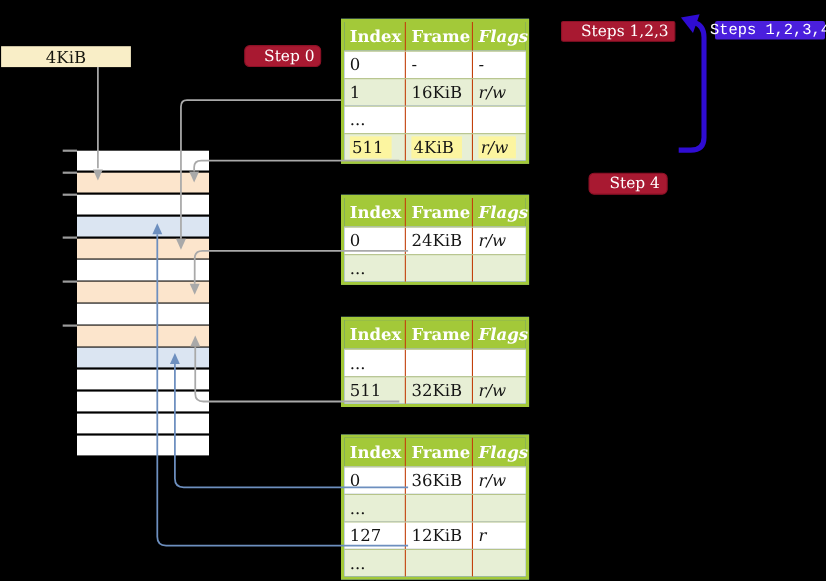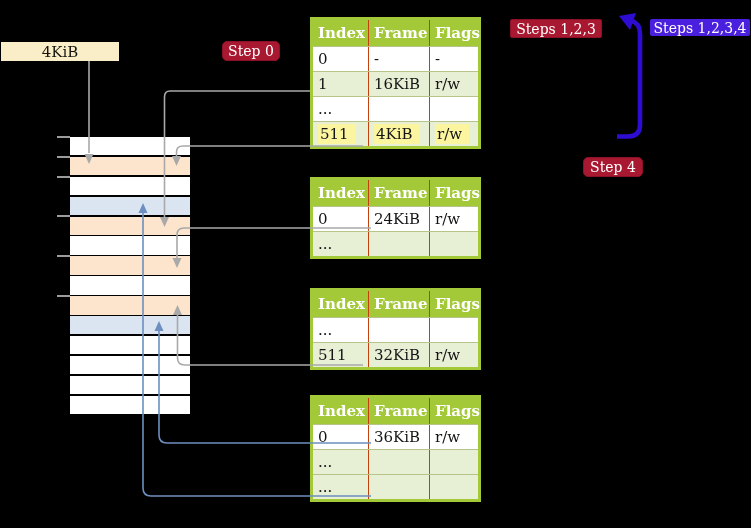--- a/index.html
+++ b/index.html
@@ -7,47 +7,47 @@
           font-family:"DejaVu Serif", serif;}
 
   
   .callout{position:absolute;left:1px;top:42px;width:118px;height:19px;
            background:var(--callout-bg);color:#15150d;font-size:15px;
            display:flex;align-items:center;justify-content:center;}
 
   
   .badge{position:absolute;display:flex;align-items:center;justify-content:center;
          color:#fff;font-size:14px;white-space:nowrap;}
-  .badge.red{background:var(--badge-red);border:1px solid #8c1126;}
+  .badge.red{background:var(--badge-red);border:1px solid #8c1126;padding-left:12px;}
   .badge.round{border-radius:5px;margin-left:31px;}
   .badge.sq{border-radius:2px;}
   .badge.blue{background:var(--badge-blue);border-radius:2px;}
   #badge-step0 {left:191px;top:41px;width:56px;height:18px;}
   #badge-steps123 {left:510px;top:19px;width:90px;height:17px;}
-  #badge-steps1234{left:650px;top:19px;width:100px;height:17px;}
-  #badge-step4 {left:552px;top:157px;width:58px;height:18px;text-align:right;}
+  #badge-steps1234{left:650px;top:19px;width:100px;height:17px;font-family:Liberation Mono, monospace;}
+  #badge-step4 {left:504px;top:157px;width:58px;height:18px;text-align:right;}
 
   
   #memory-stack{position:absolute;left:70px;top:137px;width:120px;height:277px;
                 display:flex;flex-direction:column;gap:1.5px;background:#000;}
   .mrow{flex:1;}
   .mrow.white{background:var(--memory-white);}
   .mrow.peach{background:var(--memory-peach);}
   .mrow.blue {background:var(--memory-blue);}
   .tick{position:absolute;left:57px;width:13px;height:2px;background:var(--tick-gray);}
 
   
   .ptable{position:absolute;left:310px;width:165px;border:3px solid var(--table-header-green);
           background:#1d4ed8;font-size:15px;color:#141414;}
   .thead{display:flex;height:26px;background:var(--table-header-green);
          color:#fff;font-weight:bold;align-items:center;}
   .hc,.tc{box-sizing:border-box;height:100%;display:flex;align-items:center;padding-left:5px;}
   .hc:nth-child(1),.tc:nth-child(1){width:55px;}
   .hc:nth-child(2),.tc:nth-child(2){width:61px;}
-  .hc:nth-child(3),.tc:nth-child(3){width:49px;}
+  .hc:nth-child(3),.tc:nth-child(3){width:49px;font-style:italic;}
   .hc+.hc,.tc+.tc{border-left:1px solid #c2410c;}
   .trow{display:flex;height:25px;box-sizing:border-box;border-top:1px solid #b6c489;
         align-items:center;background:#fff;}
   .trow.shaded{background:var(--table-row-shade);}
   .hl{background:var(--highlight-yellow);padding:1px 7px 1px 2px;}
   #ptable-1{top:17px;}  #ptable-2{top:177px;}
   #ptable-3{top:288px;} #ptable-4{top:395px;}
 
   
   #overlay{position:absolute;left:0;top:0;pointer-events:none;}
@@ -217,20 +217,31 @@
           <span>r/w</span>
         </div>
       </div>
       <div class="trow shaded">
         <div class="tc">
           <span>...</span>
         </div>
         <div class="tc"></div>
         <div class="tc"></div>
       </div>
+      <div class="trow">
+        <div class="tc">
+          <span>127</span>
+        </div>
+        <div class="tc">
+          <span>12KiB</span>
+        </div>
+        <div class="tc">
+          <span>r</span>
+        </div>
+      </div>
       <div class="trow shaded">
         <div class="tc">
           <span>...</span>
         </div>
         <div class="tc"></div>
         <div class="tc"></div>
       </div>
     </div>
 
   <svg id="overlay" width="751" height="528" viewBox="0 0 751 528">

